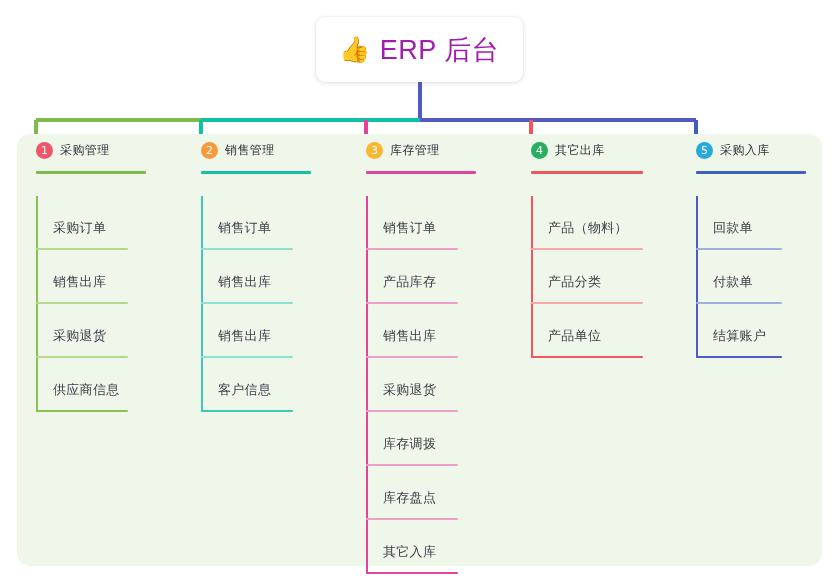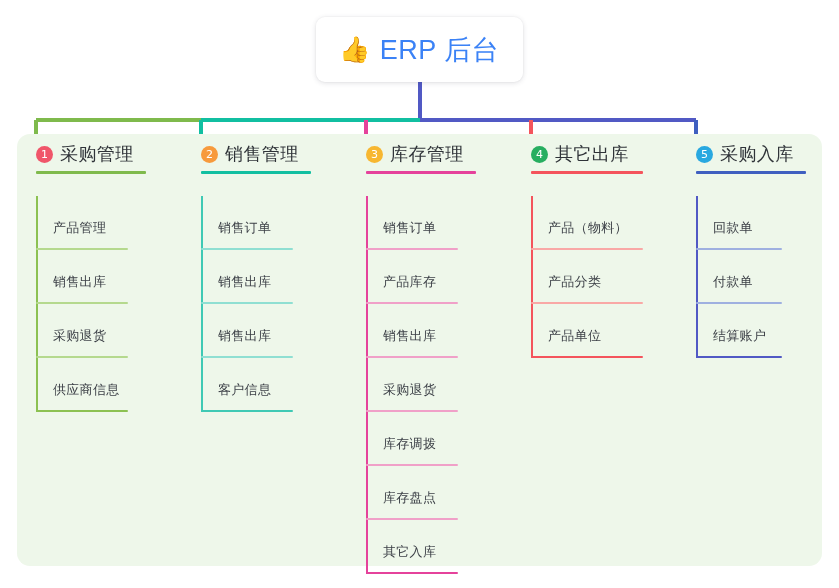--- a/index.html
+++ b/index.html
@@ -19,21 +19,21 @@
     width:207px;height:65px;
     background:#ffffff;
     border-radius:9px;
     box-shadow:0 1px 5px rgba(60,60,80,.16), 0 0 0 1px rgba(0,0,0,.015);
     display:flex;align-items:center;justify-content:center;
     box-sizing:border-box;
   }
   .title-inner{display:flex;align-items:center;gap:9px;}
   .title-emoji{font-size:25px;line-height:1;display:inline-block;}
   .title-text{
-    font-size:27px;color:#3b82f6;letter-spacing:.5px;white-space:nowrap;text-align:right;
+    font-size:27px;color:#a21caf;letter-spacing:.5px;white-space:nowrap;text-align:right;
   }
 
   
   #connectors{position:absolute;left:0;top:0;width:839px;height:588px;}
 
   
   .panel{
     position:absolute;
     left:17px;top:134px;
     width:805px;height:432px;
@@ -47,21 +47,21 @@
     position:absolute;top:8px;left:0;
     display:flex;align-items:center;gap:7px;
     white-space:nowrap;
   }
   .badge{
     width:17px;height:17px;border-radius:50%;
     display:flex;align-items:center;justify-content:center;
     color:#ffffff;font-size:11px;line-height:1;
     font-family:"DejaVu Sans",sans-serif;
   }
-  .col-title{font-size:18px;color:#2f3338;letter-spacing:.4px;}
+  .col-title{font-size:12px;color:#2f3338;letter-spacing:.4px;}
   .head-rule{position:absolute;left:0;height:3px;border-radius:1px;}
 
   .items{position:absolute;left:0;}
   .item{
     position:relative;
     height:54px;
     box-sizing:border-box;
   }
   .item-spine{
     position:absolute;left:0;top:0;width:2px;height:100%;
@@ -103,21 +103,21 @@
   <div id="columns-host">
       <div class="column" style="left: 36px; top: 134px;">
         <div class="col-head">
           <span class="badge" style="background: rgb(240, 86, 106);">1</span>
           <span class="col-title">采购管理</span>
         </div>
         <div class="head-rule" style="top: 37px; width: 110px; background: rgb(127, 186, 76);"></div>
         <div class="items" style="top: 62px;">
           <div class="item">
             <div class="item-spine" style="background: rgb(140, 193, 82);"></div>
-            <div class="item-label">产品管理</div>
+            <div class="item-label">采购订单</div>
             <div class="item-rule" style="width: 92px; background: rgb(181, 217, 142);"></div>
           </div>
           <div class="item">
             <div class="item-spine" style="background: rgb(140, 193, 82);"></div>
             <div class="item-label">销售出库</div>
             <div class="item-rule" style="width: 92px; background: rgb(181, 217, 142);"></div>
           </div>
           <div class="item">
             <div class="item-spine" style="background: rgb(140, 193, 82);"></div>
             <div class="item-label">采购退货</div>

